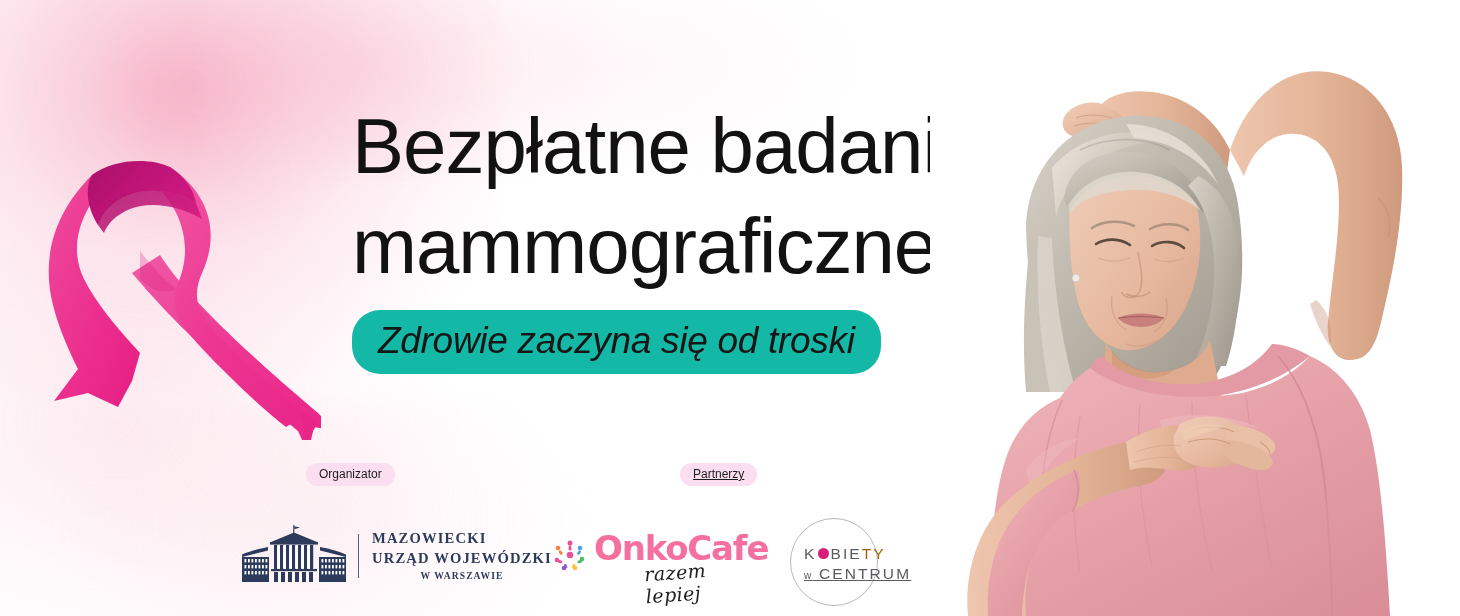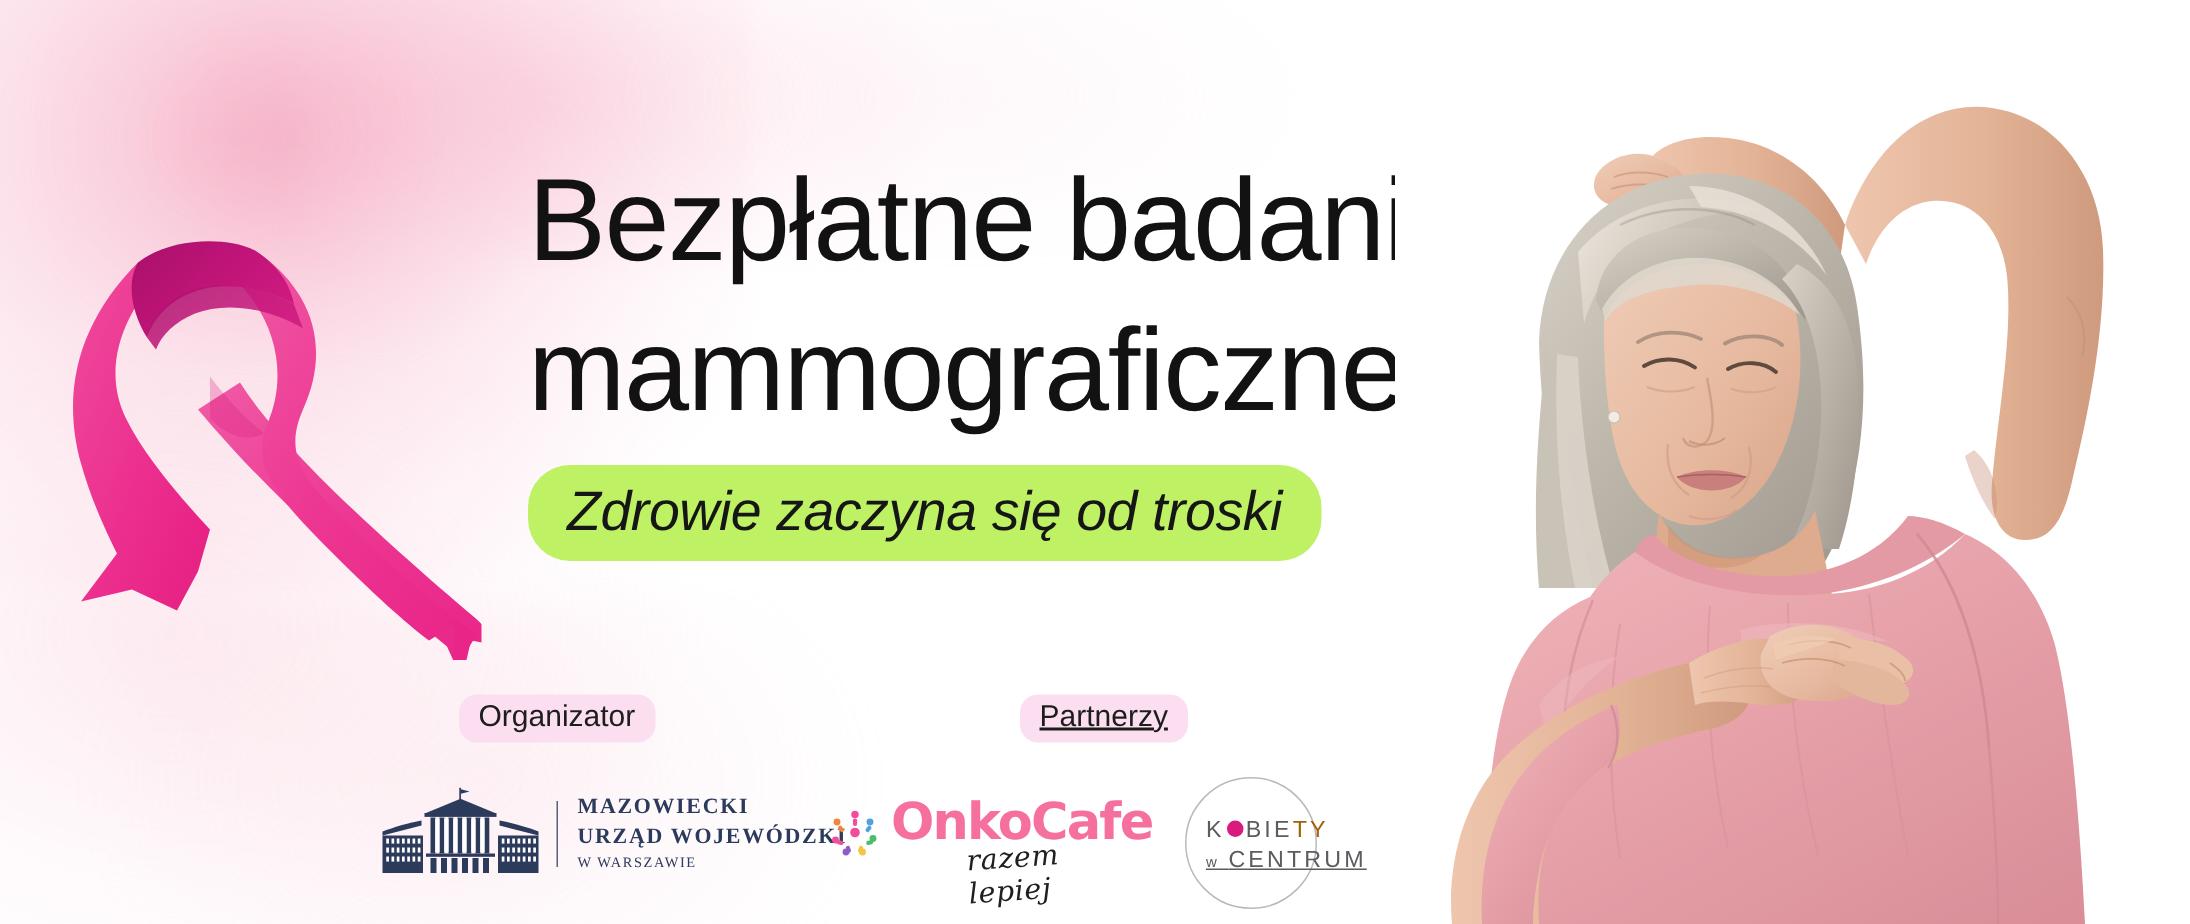--- a/index.html
+++ b/index.html
@@ -72,69 +72,69 @@
     line-height:100px;
     font-weight:400;
     color:#121212;
     letter-spacing:-1px;
     white-space:nowrap;
   }
 
   
   #subtitle-pill {
     position:absolute; left:352px; top:310px;
-    background:#bef264;
+    background:#14b8a6;
     border-radius:28px;
     padding:10px 26px 12px 26px;
   }
   #subtitle-text {
     font-size:37px;
     font-style:italic;
     font-weight:400;
     color:#161616;
     letter-spacing:-.3px;
     white-space:nowrap;
   }
 
   
   .credit-pill {
     position:absolute;
     background:#fbdff0;
     border-radius:12px;
     padding:4px 13px 5px 13px;
-    font-size:20px;
+    font-size:12px;
     color:#1d1d1d;
     white-space:nowrap;
   }
   #organizator-pill { left:306px; top:463px; }
   #partnerzy-pill  { left:680px; top:463px;text-decoration:underline; }
 
   
   #logo-muw {
-    position:absolute; left:251px; top:524px;
+    position:absolute; left:238px; top:524px;
     display:flex; align-items:center; gap:0px;
     height:64px;
   }
   #muw-building { width:112px; height:62px; }
   #muw-building svg { display:block; width:100%; height:100%; }
   #muw-divider {
     width:1px; height:44px;
     background:#2c3a5c; opacity:.8;
     margin:0 13px 0 8px;
   }
   #muw-text {
     font-family:"Liberation Serif", serif;
     color:#2c3a5c;
     line-height:1.32;
   }
   .muw-l1, .muw-l2 {
     font-size:14.6px; font-weight:700; letter-spacing:1.15px;
   }
   .muw-l3 {
-    font-size:9.6px; font-weight:400; letter-spacing:1.05px; margin-top:2px;
+    font-size:9.6px; font-weight:700; letter-spacing:1.05px; margin-top:2px;text-align:center;
   }
 
   #logo-onkocafe {
     position:absolute; left:551px; top:531px;
     width:190px; height:56px;
   }
   #onko-mark { position:absolute; left:0; top:6px; width:38px; height:36px; }
   #onko-mark svg { display:block; width:100%; height:100%; }
   #onko-word {
     position:absolute; left:43px; top:-3px;

